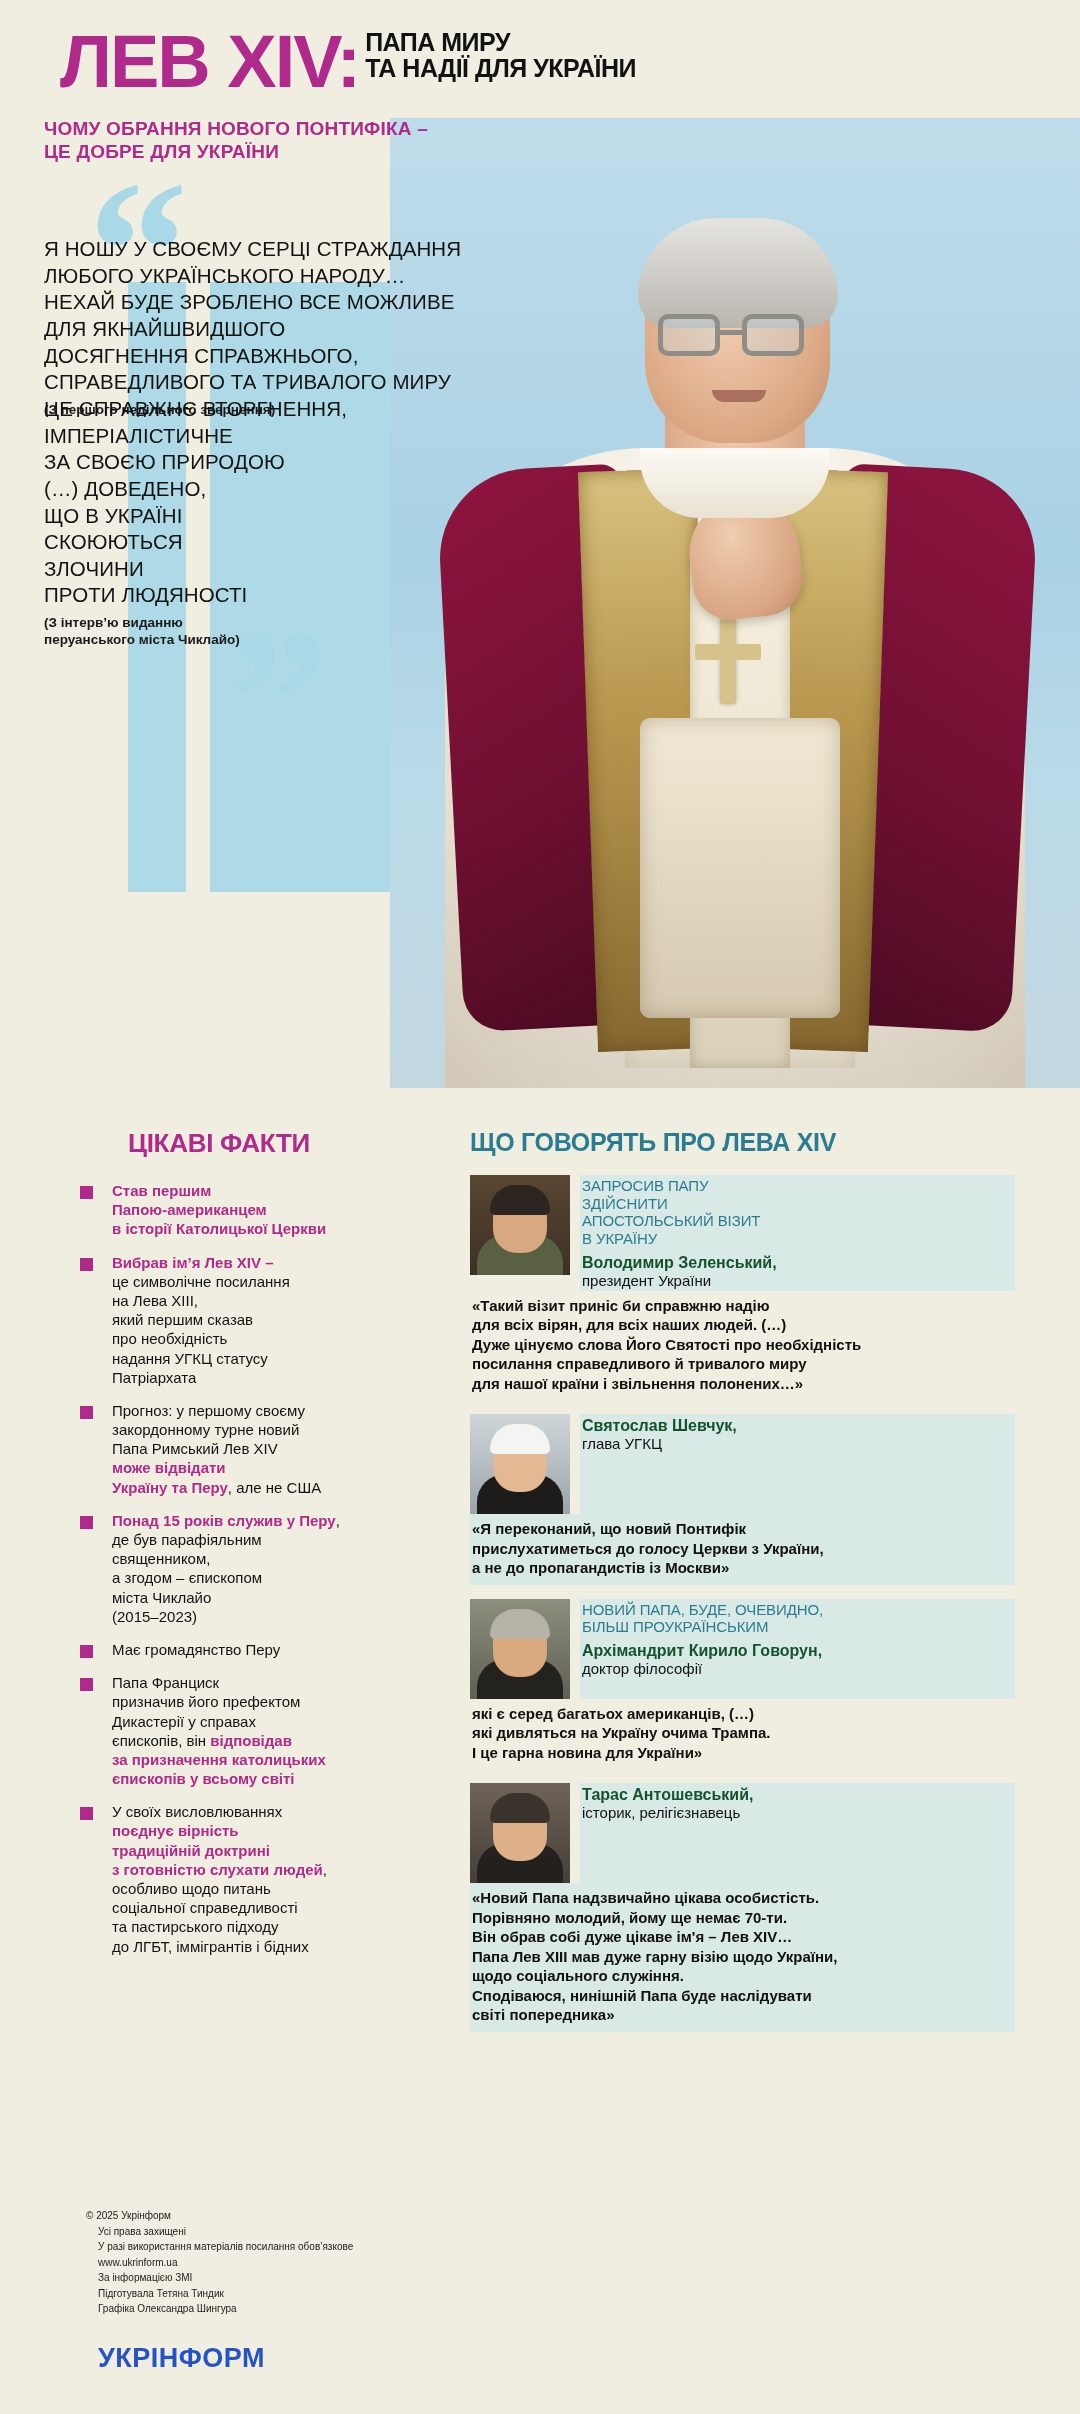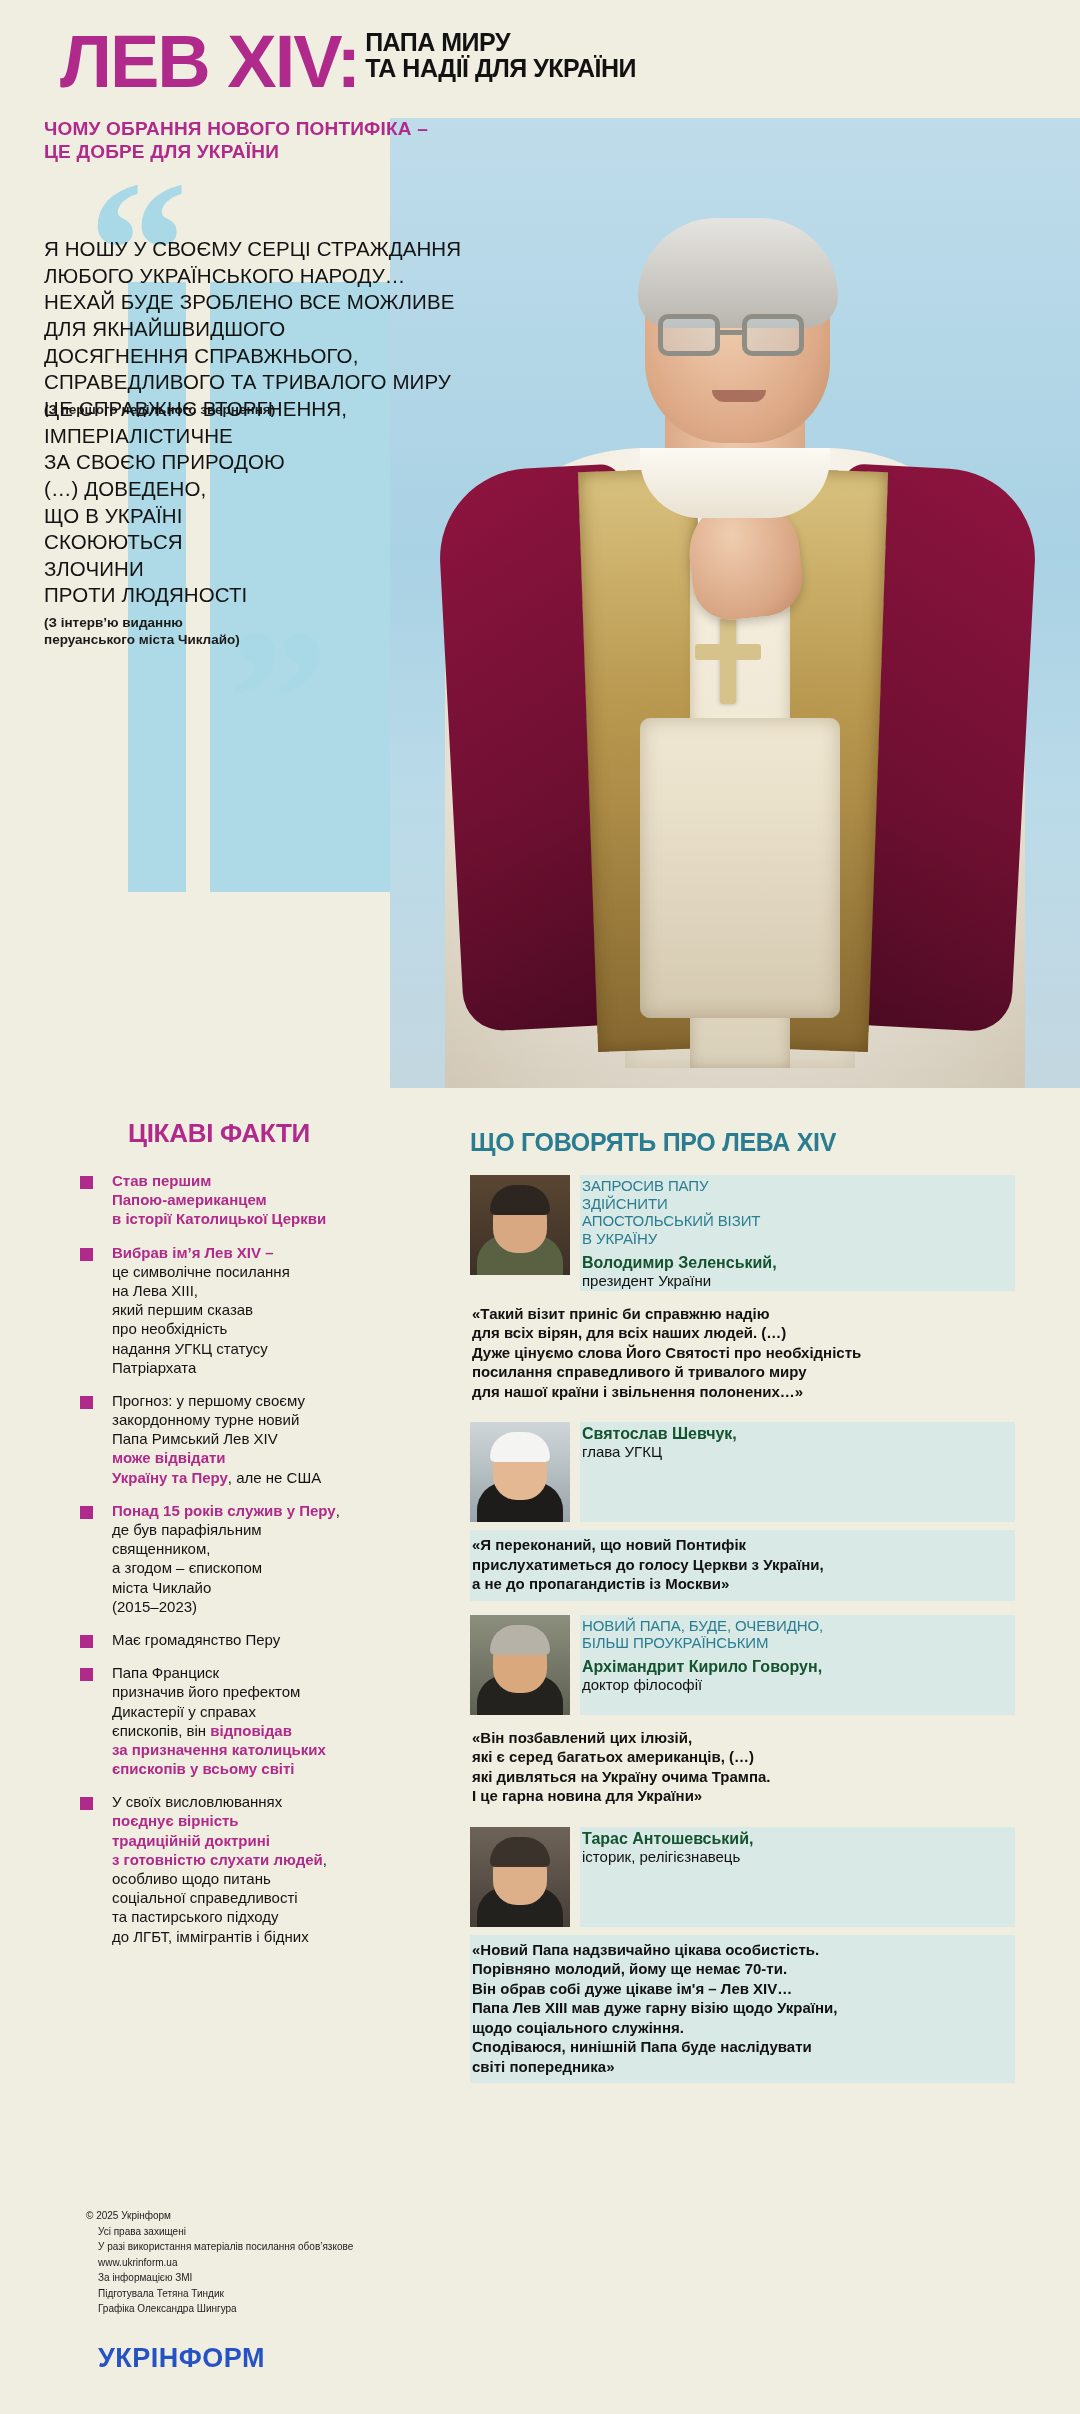--- a/index.html
+++ b/index.html
@@ -149,21 +149,21 @@
   .quote-src {
     font-size:13.5px; color:#1a1a1a; line-height:1.25; margin-top:6px; font-weight:600;
   }
   #quote1 { top:236px; }
   #quote2 { top:396px; }
 
   
   #lower { position:absolute; left:0; top:1090px; width:1080px; height:1324px; background:#f0eee0; }
 
   
-  #facts-col { position:absolute; left:80px; top:28px; width:340px; }
+  #facts-col { position:absolute; left:80px; top:38px; width:340px; }
   #facts-title {
     font-size:26px; font-weight:bold; color:#b02a8b; letter-spacing:-.3px;
     margin-left:48px; margin-bottom:22px;
   }
   .fact { position:relative; padding-left:32px; margin-bottom:14px; }
   .fact .bullet {
     position:absolute; left:0; top:5px; width:13px; height:13px; background:#b02a8b;
   }
   .fact p { font-size:15px; line-height:1.28; color:#131313; }
   .fact p span.hl { color:#b02a8b; font-weight:bold; }
@@ -186,21 +186,21 @@
   }
   .person-meta { position:relative; z-index:2; padding-top:2px; }
   .lead-line {
     font-size:15px; font-weight:normal; color:#2a7d91; line-height:1.18;
     text-transform:uppercase; letter-spacing:-.1px; margin-bottom:5px;
   }
   .pname { font-size:16px; font-weight:bold; color:#14532d; line-height:1.2; }
   .prole { font-size:15px; color:#121212; line-height:1.25; font-weight:normal; }
   .pquote {
     position:relative; font-size:15px; font-weight:bold; color:#111; line-height:1.30;
-    background:#d9e9e6; padding:5px 6px 7px 2px; margin-top:8px;
+    background:#d9e9e6; padding:5px 6px 7px 2px; margin-top:0;
   }
   .pquote.nobg { background:transparent; }
   .pquote div { white-space:nowrap; }
 
   
   .face { position:absolute; inset:0; }
 
   
   #footer { position:absolute; left:80px; top:1118px; width:420px; }
   #copyright { font-size:10px; color:#1b1b1b; line-height:1.55; padding-left:18px; }
@@ -424,21 +424,20 @@
             <div class="person-meta">
               <div class="lead-line">
                 <div>НОВИЙ ПАПА, БУДЕ, ОЧЕВИДНО,</div>
                 <div>БІЛЬШ ПРОУКРАЇНСЬКИМ</div>
               </div>
               <div class="pname">Архімандрит Кирило Говорун,</div>
               <div class="prole">доктор філософії</div>
             </div>
           </div>
           <div class="pquote nobg">
-            <div>«Він позбавлений цих ілюзій,</div>
             <div>які є серед багатьох американців, (…)</div>
             <div>які дивляться на Україну очима Трампа.</div>
             <div>І це гарна новина для України»</div>
           </div>
         </div>
         <div class="person">
           <div class="person-head">
             <div class="tint-bg"></div>
             <div class="avatar" style="background: linear-gradient(rgb(110, 99, 88) 0%, rgb(70, 63, 56) 100%);">
               <div class="face">

